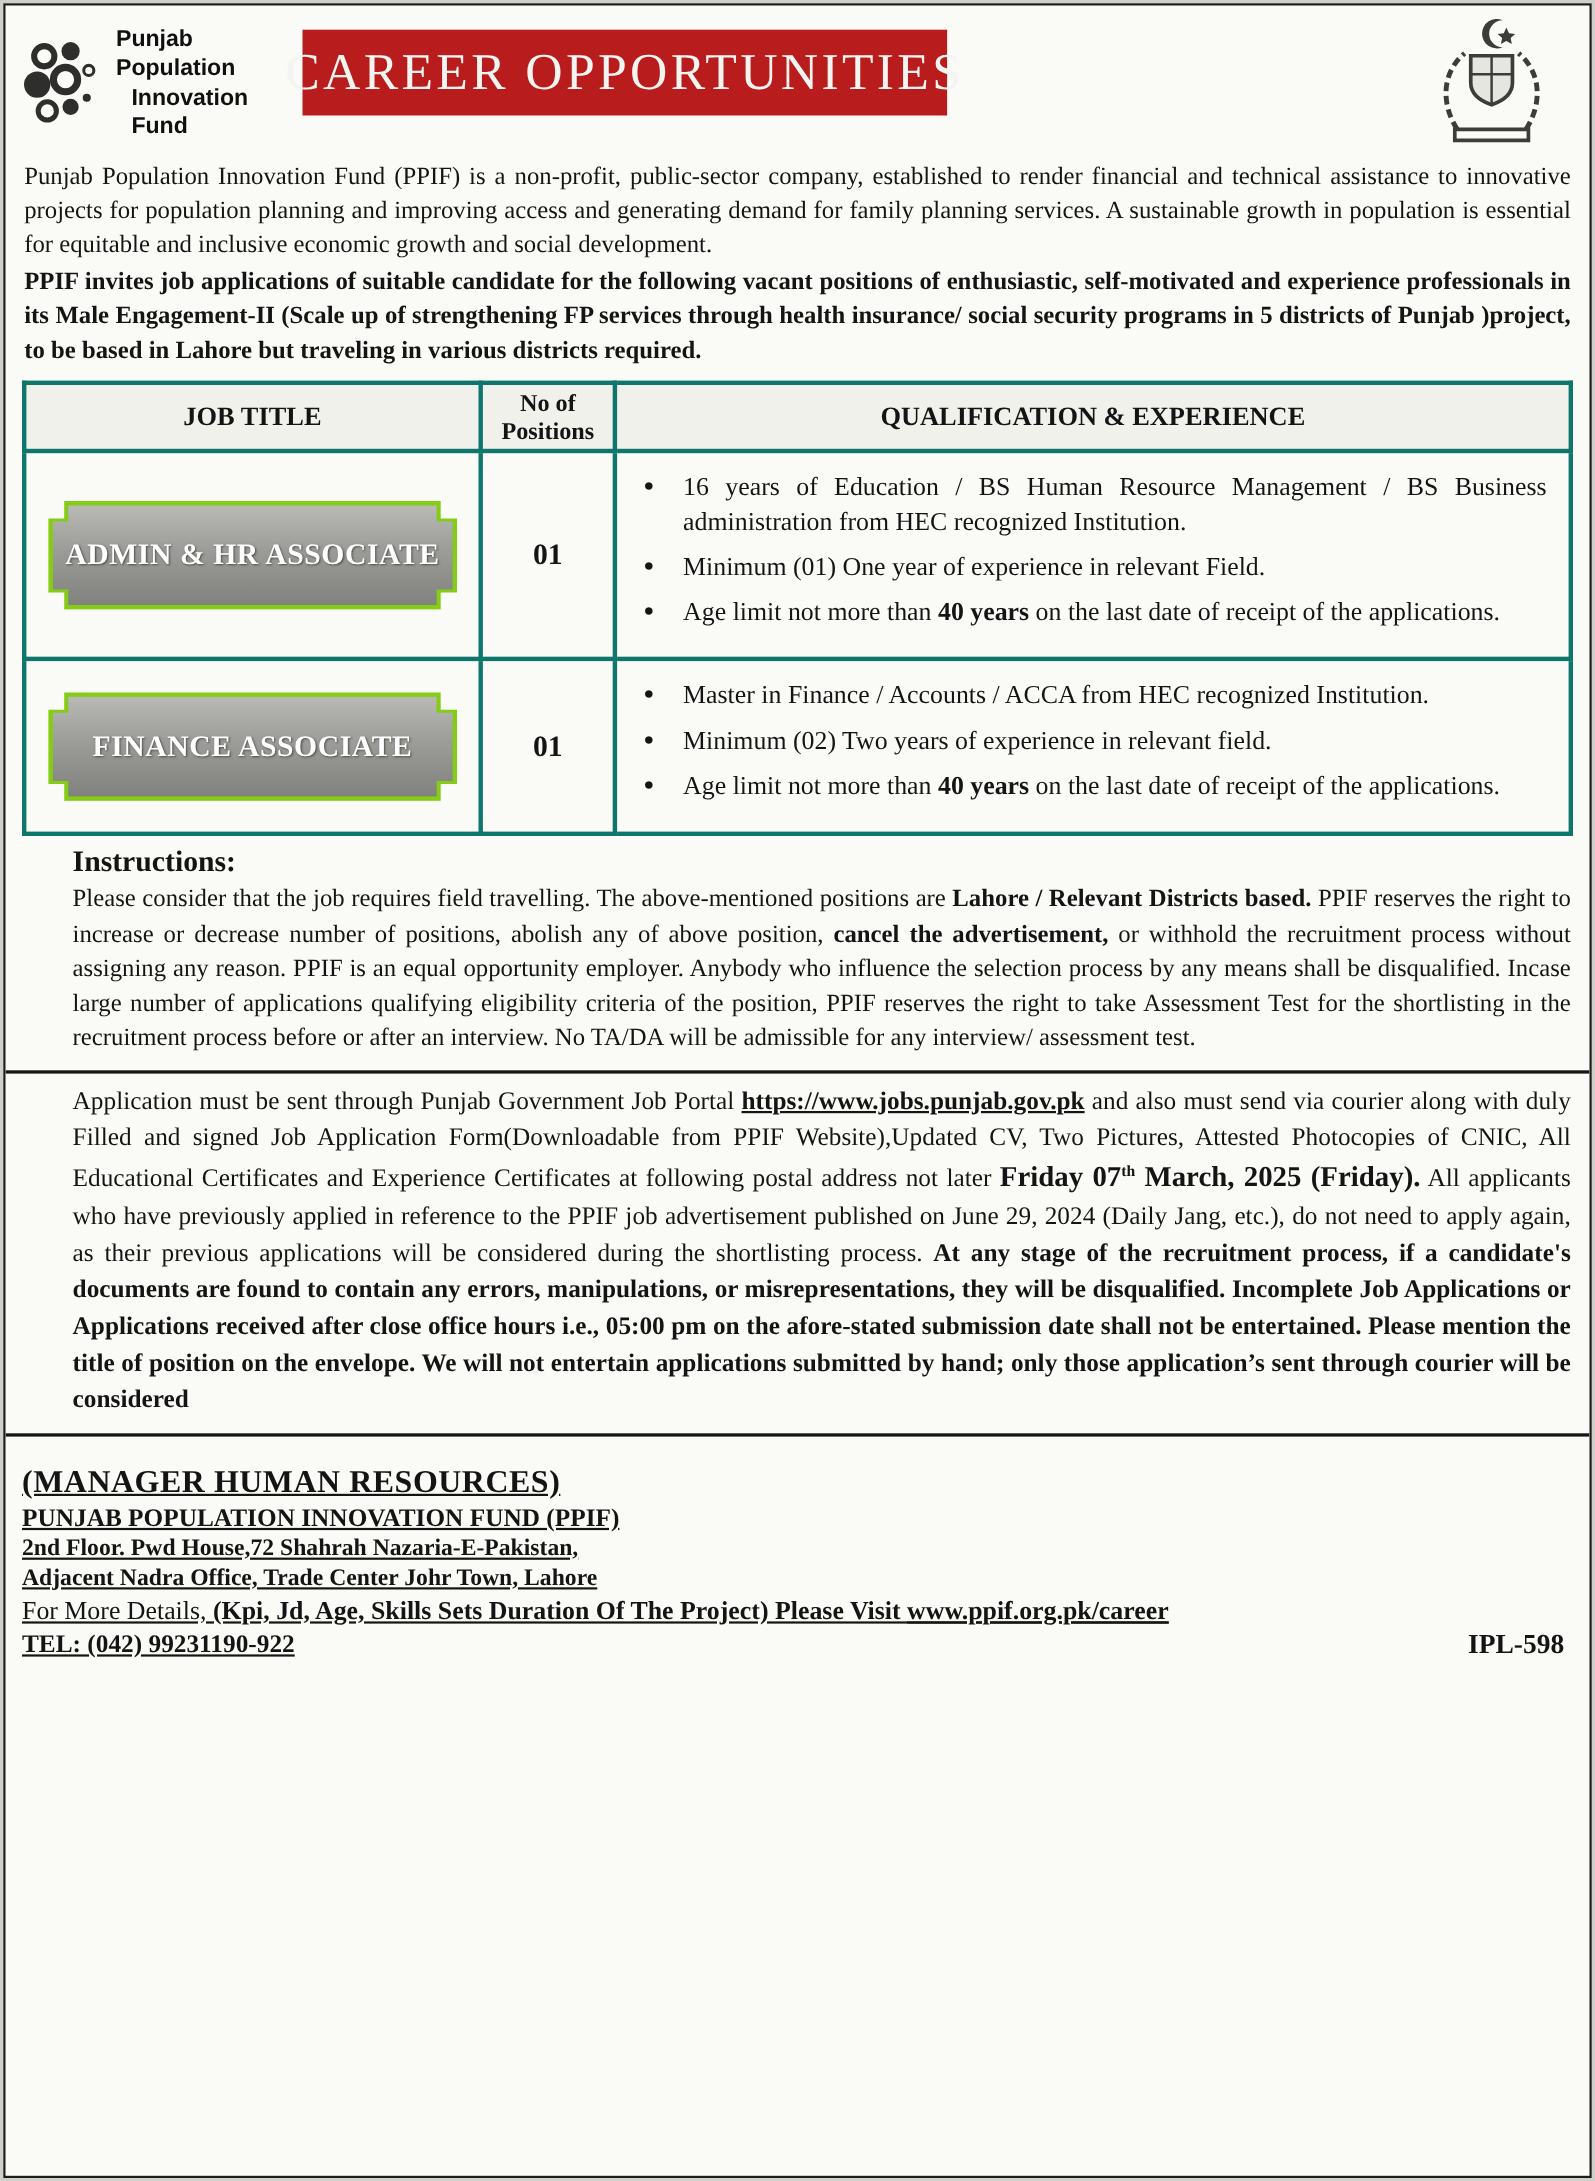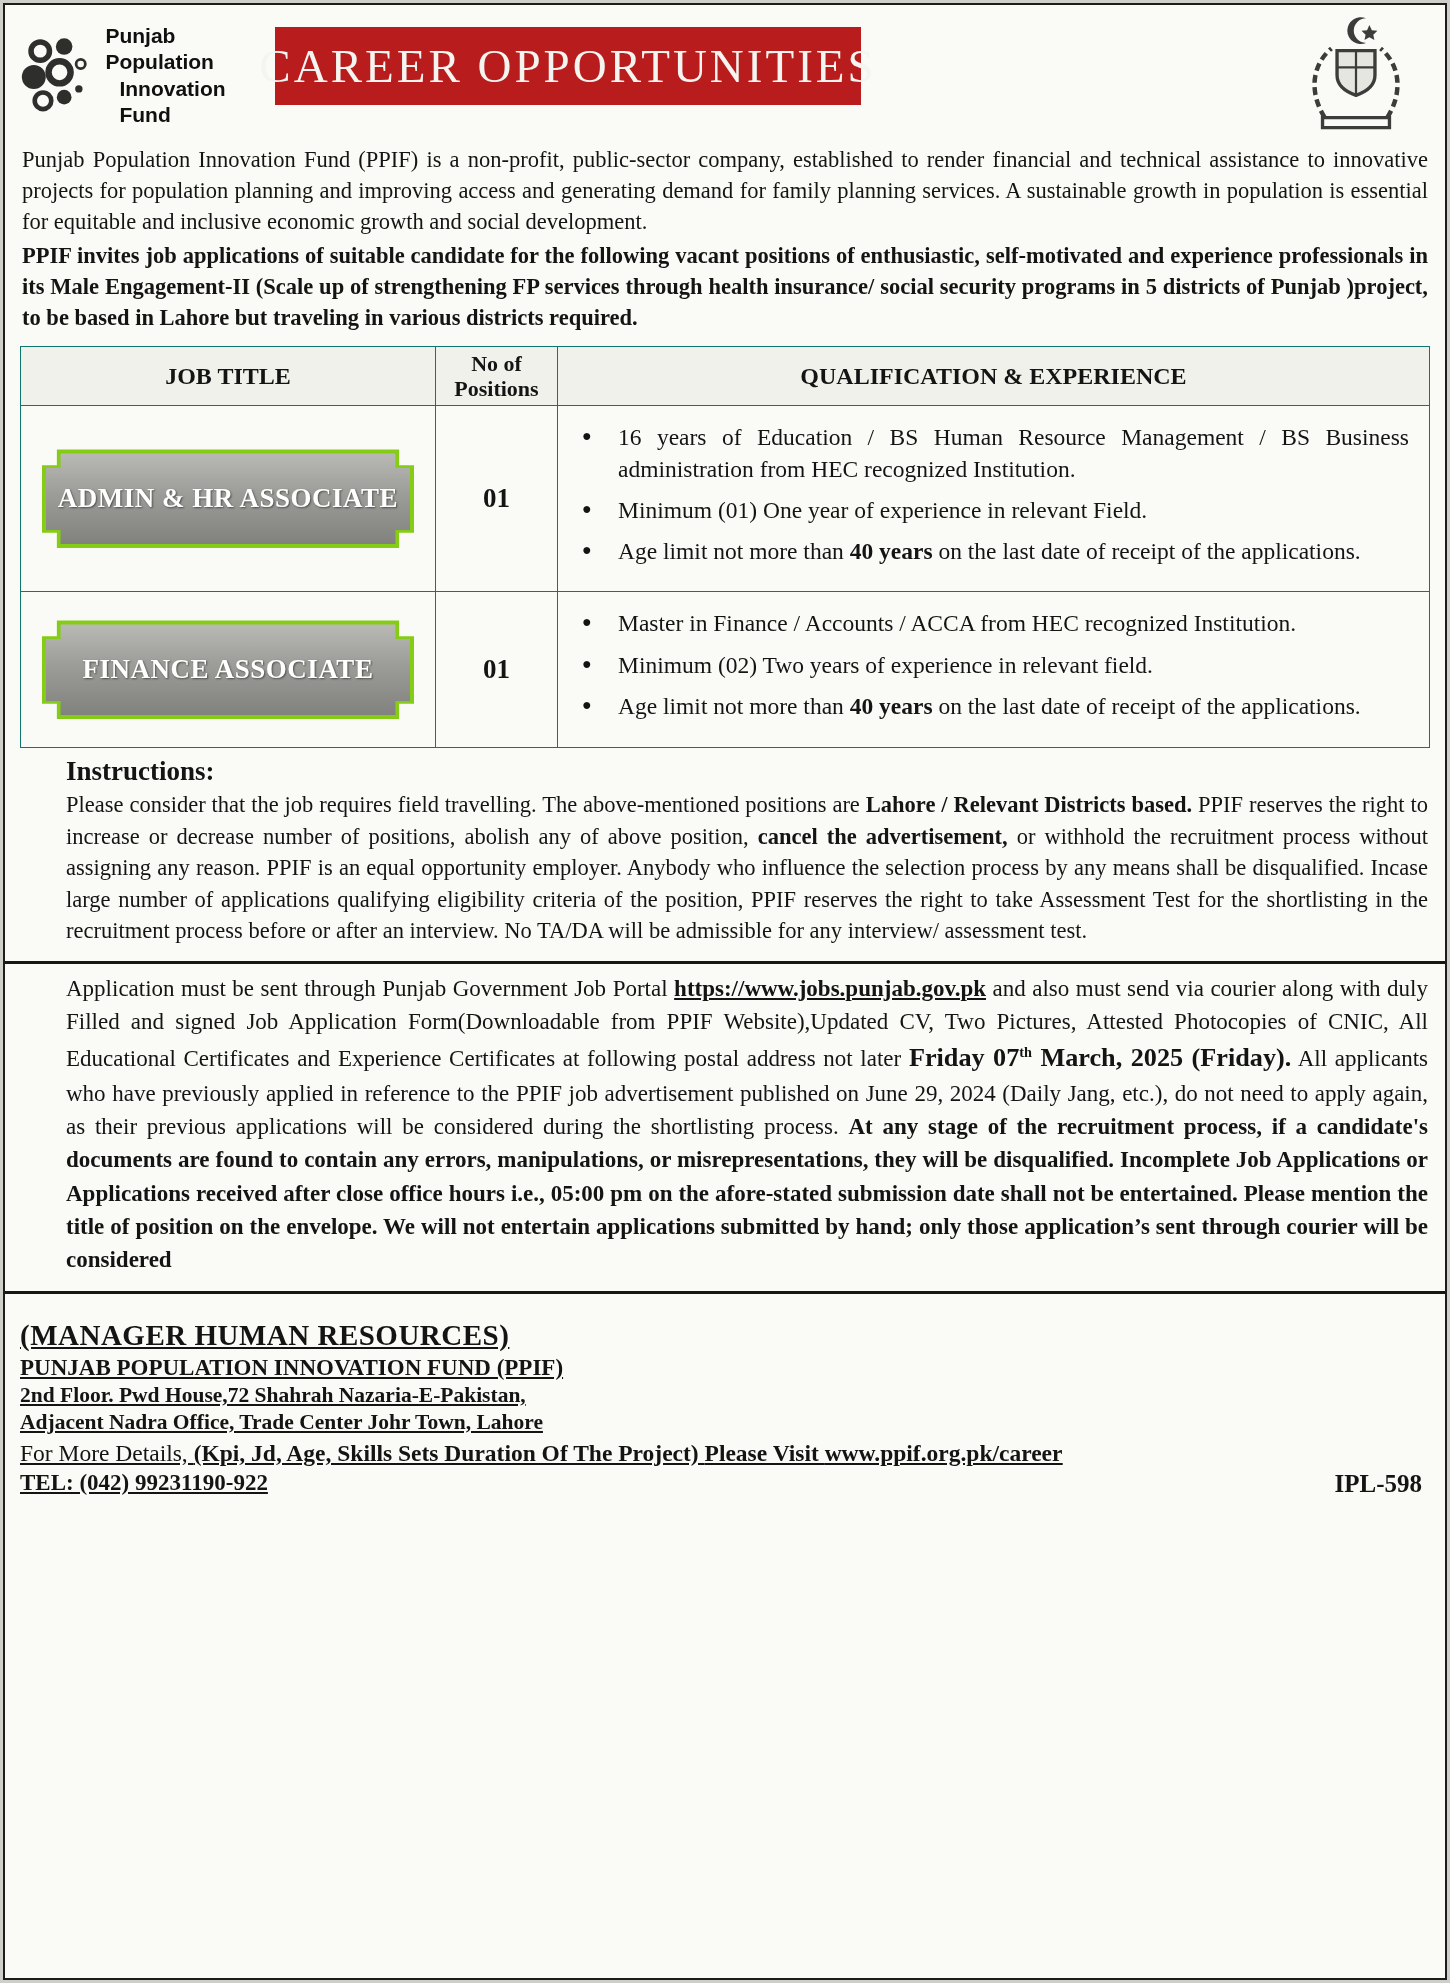--- a/index.html
+++ b/index.html
@@ -35,21 +35,21 @@
   }
   .crest { margin-left: auto; margin-right: 18px; width: 112px; height: 116px; }
 
   
   .intro { margin-top: 8px; }
   .intro p { text-align: justify; font-size: 22.5px; line-height: 1.37; margin: 4px 2px; }
   .intro .lead-bold { font-weight: bold; }
 
   
   table.jobs { width: 100%; border-collapse: collapse; margin-top: 12px; }
-  .jobs th, .jobs td { border: 1px solid #0f766e; }
+  .jobs th, .jobs td { border: 4px solid #0f766e; }
   .jobs th { font-size: 24px; padding: 8px 4px; background: #f1f1ec; text-align: center; }
   th.col-title { width: 415px; }
   th.col-pos { width: 122px; font-size: 22px; line-height: 1.15; padding: 4px 2px; }
   .cell-title { text-align: center; vertical-align: middle; padding: 14px 10px; }
   .cell-pos { text-align: center; vertical-align: middle; font-weight: bold; font-size: 27px; }
   .cell-qual { padding: 16px 20px 14px 8px; vertical-align: top; }
   .cell-qual ul { list-style: none; }
   .cell-qual li {
     position: relative; padding-left: 52px; margin-bottom: 10px;
     font-size: 23.5px; line-height: 1.33; text-align: justify;

